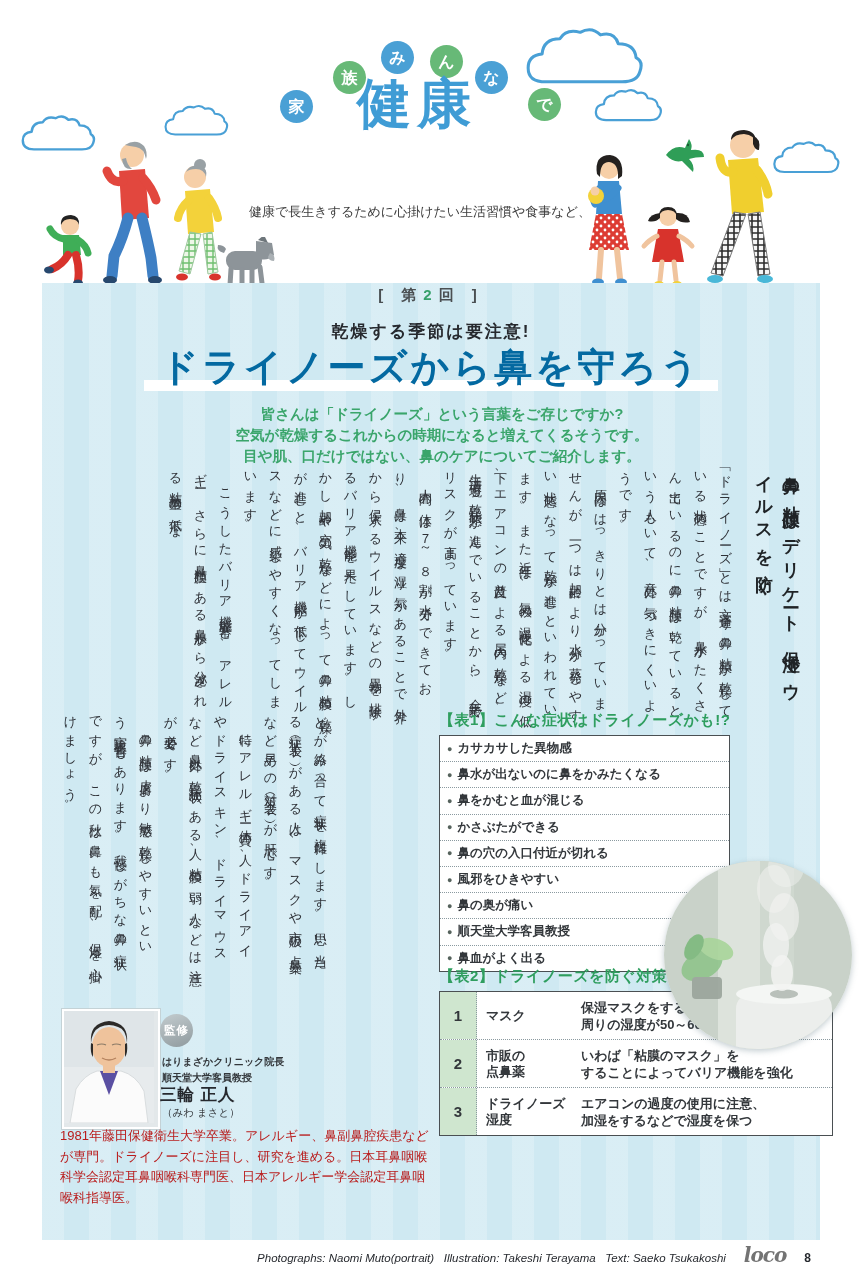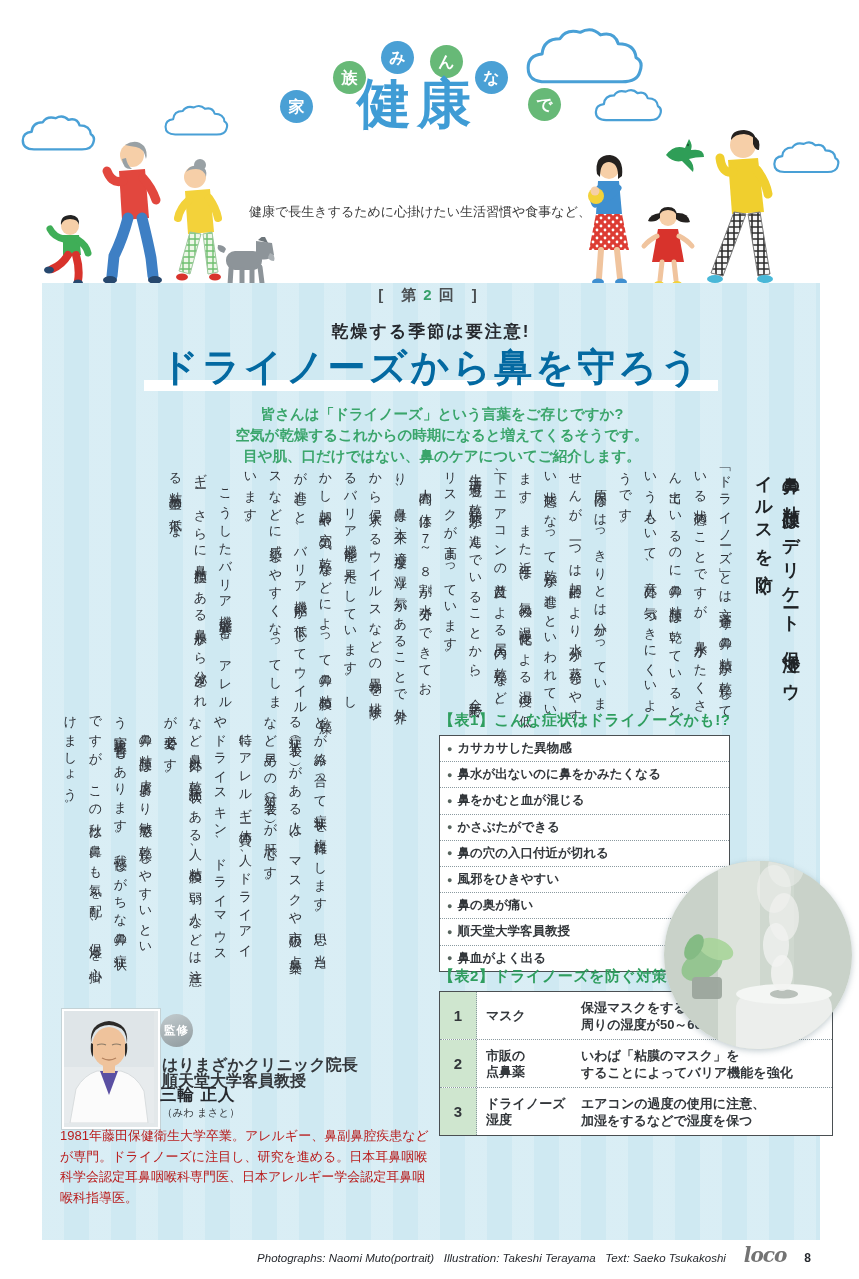--- a/index.html
+++ b/index.html
@@ -67,21 +67,21 @@
   
   .humid{position:absolute;left:622px;top:578px;width:188px;height:188px;border-radius:50%;
          overflow:hidden;box-shadow:0 2px 6px rgba(80,110,120,.35);}
 
   
   .photo{position:absolute;left:20px;top:726px;width:94px;height:116px;background:#e3e8ea;
          border:2px solid #fff;box-shadow:0 0 0 1px #c4d2d6;}
   .sup-badge{position:absolute;left:118px;top:731px;width:33px;height:33px;border-radius:50%;
              background:linear-gradient(160deg,#c3cccf,#8f9a9e);color:#fff;font-size:11.5px;
              font-weight:bold;display:flex;align-items:center;justify-content:center;letter-spacing:1px;}
-  .sup-t{position:absolute;left:120px;font-size:16px;color:#33373b;font-weight:bold;}
+  .sup-t{position:absolute;left:120px;font-size:10px;color:#33373b;font-weight:bold;}
   .sup-name{position:absolute;left:118px;top:801px;font-size:16.5px;font-weight:bold;color:#26292e;letter-spacing:1px;}
   .sup-kana{position:absolute;left:120px;top:823px;font-size:10.5px;color:#33373b;}
   .bio{position:absolute;left:18px;top:843px;width:378px;font-size:13px;line-height:20.5px;
        color:#b91c1c;font-weight:500;}
 
   
   .credits{position:absolute;top:1243px;right:48px;display:flex;align-items:baseline;gap:18px;}
   .credit-txt{font-size:11.5px;font-style:italic;color:#26292e;white-space:pre;}
   .logo{font-family:"DejaVu Serif",serif;font-style:italic;font-weight:bold;font-size:20px;
         color:#737373;letter-spacing:-1px;}

